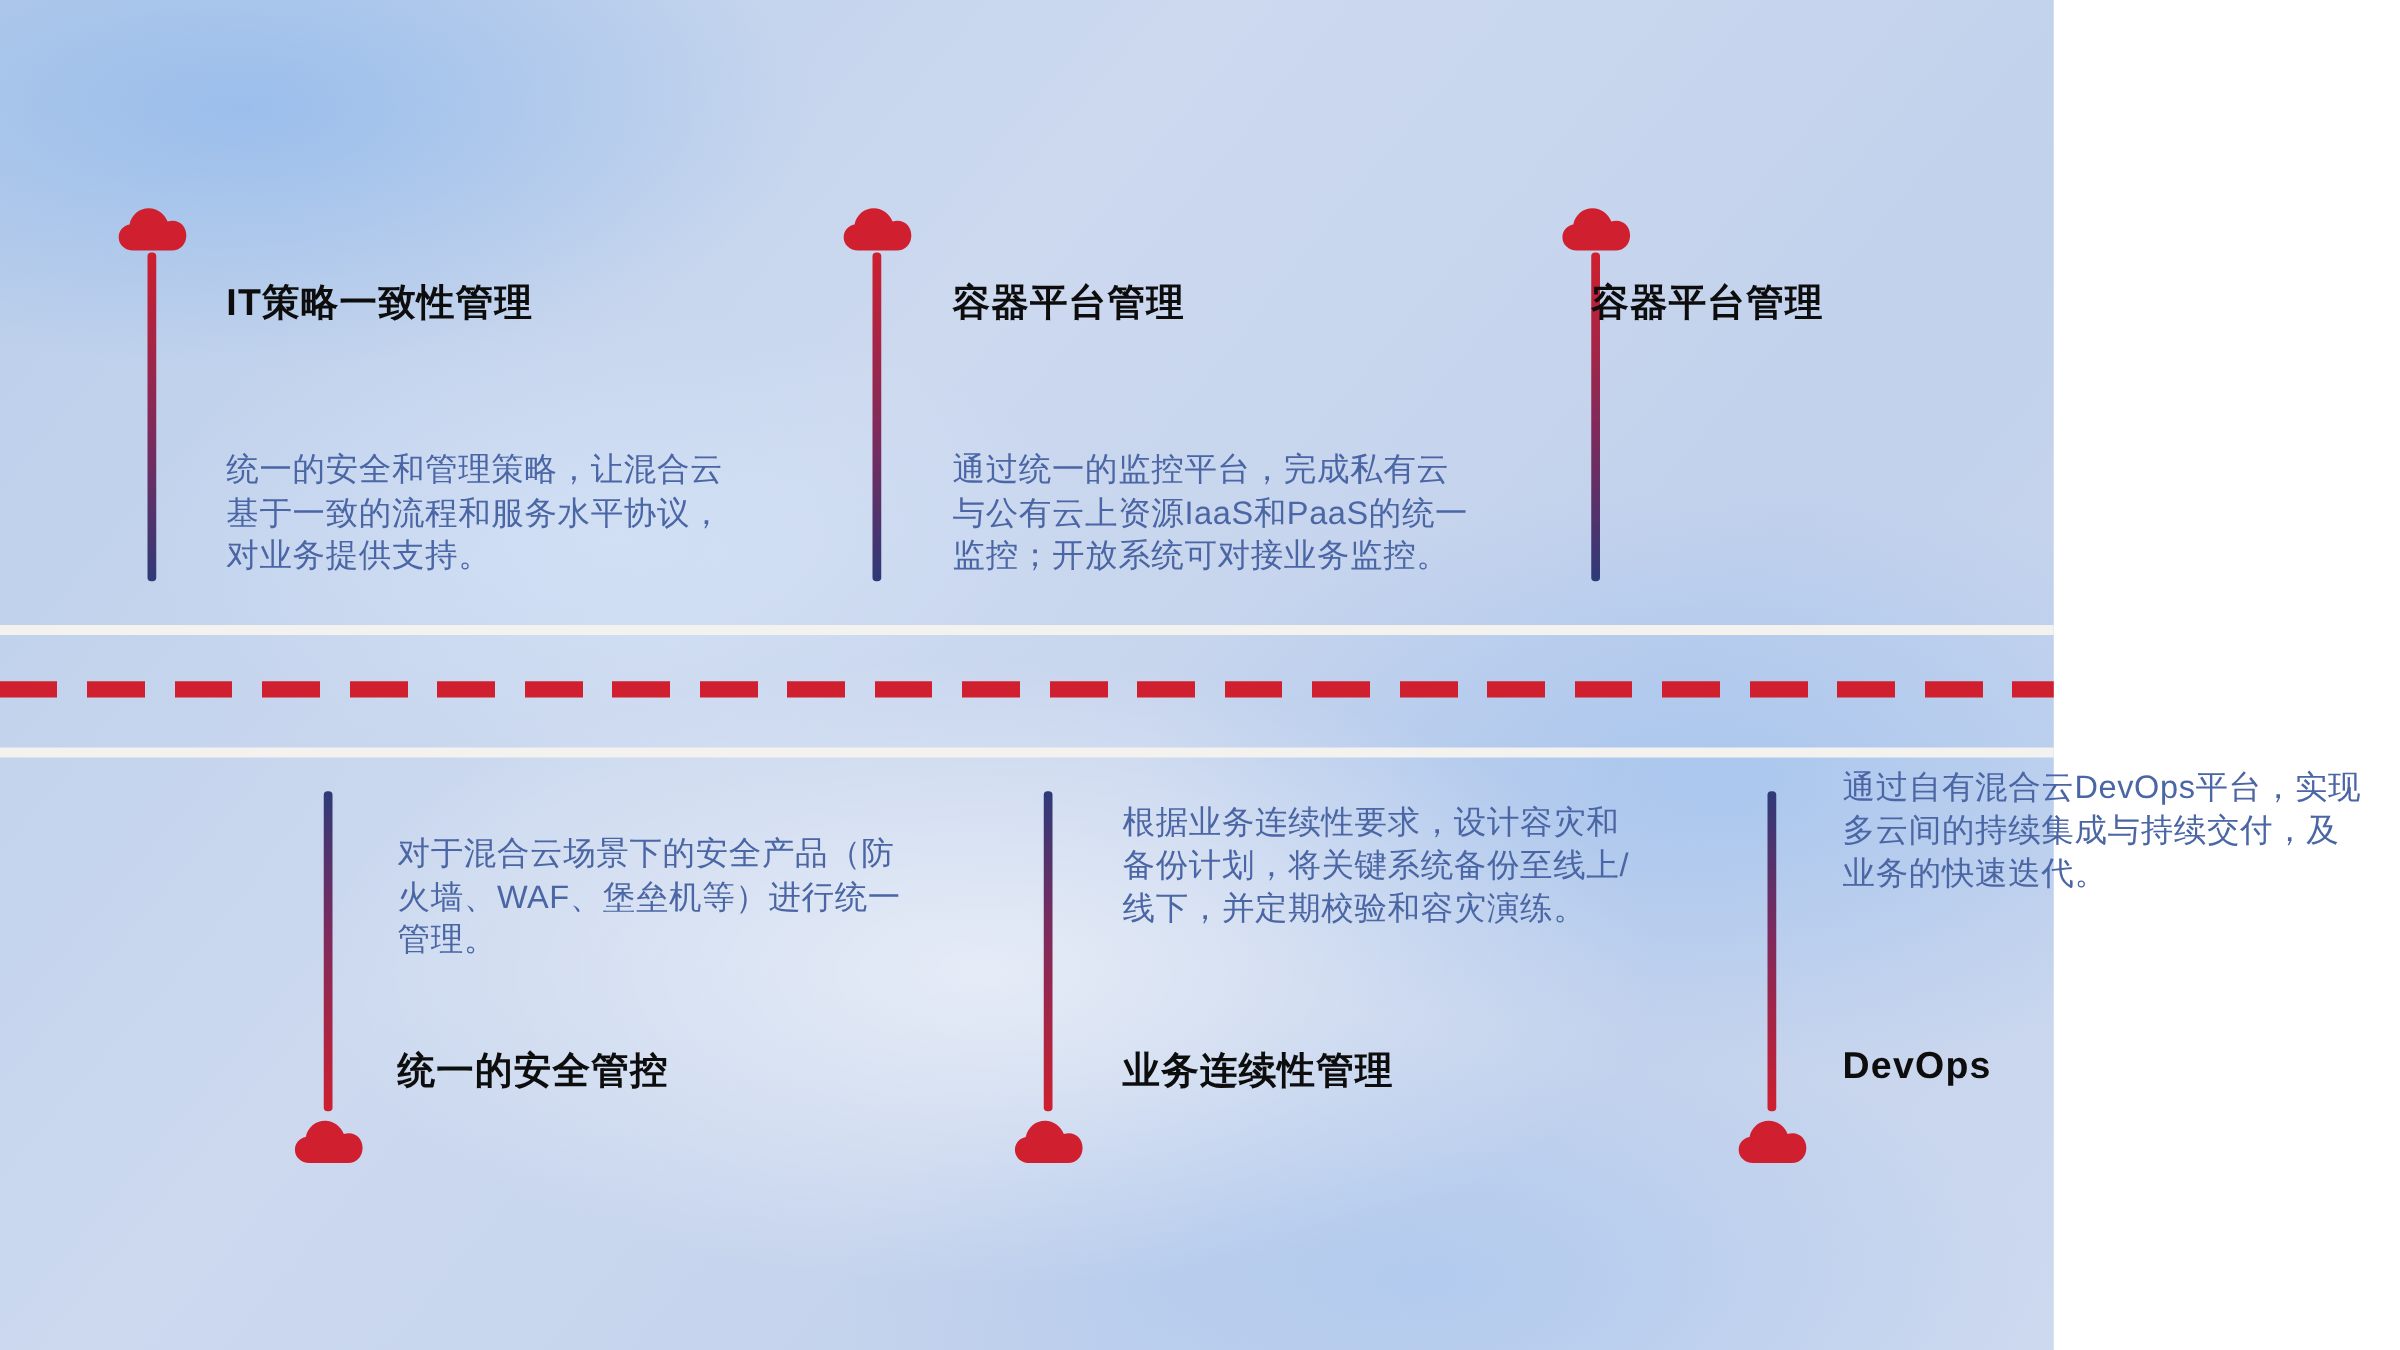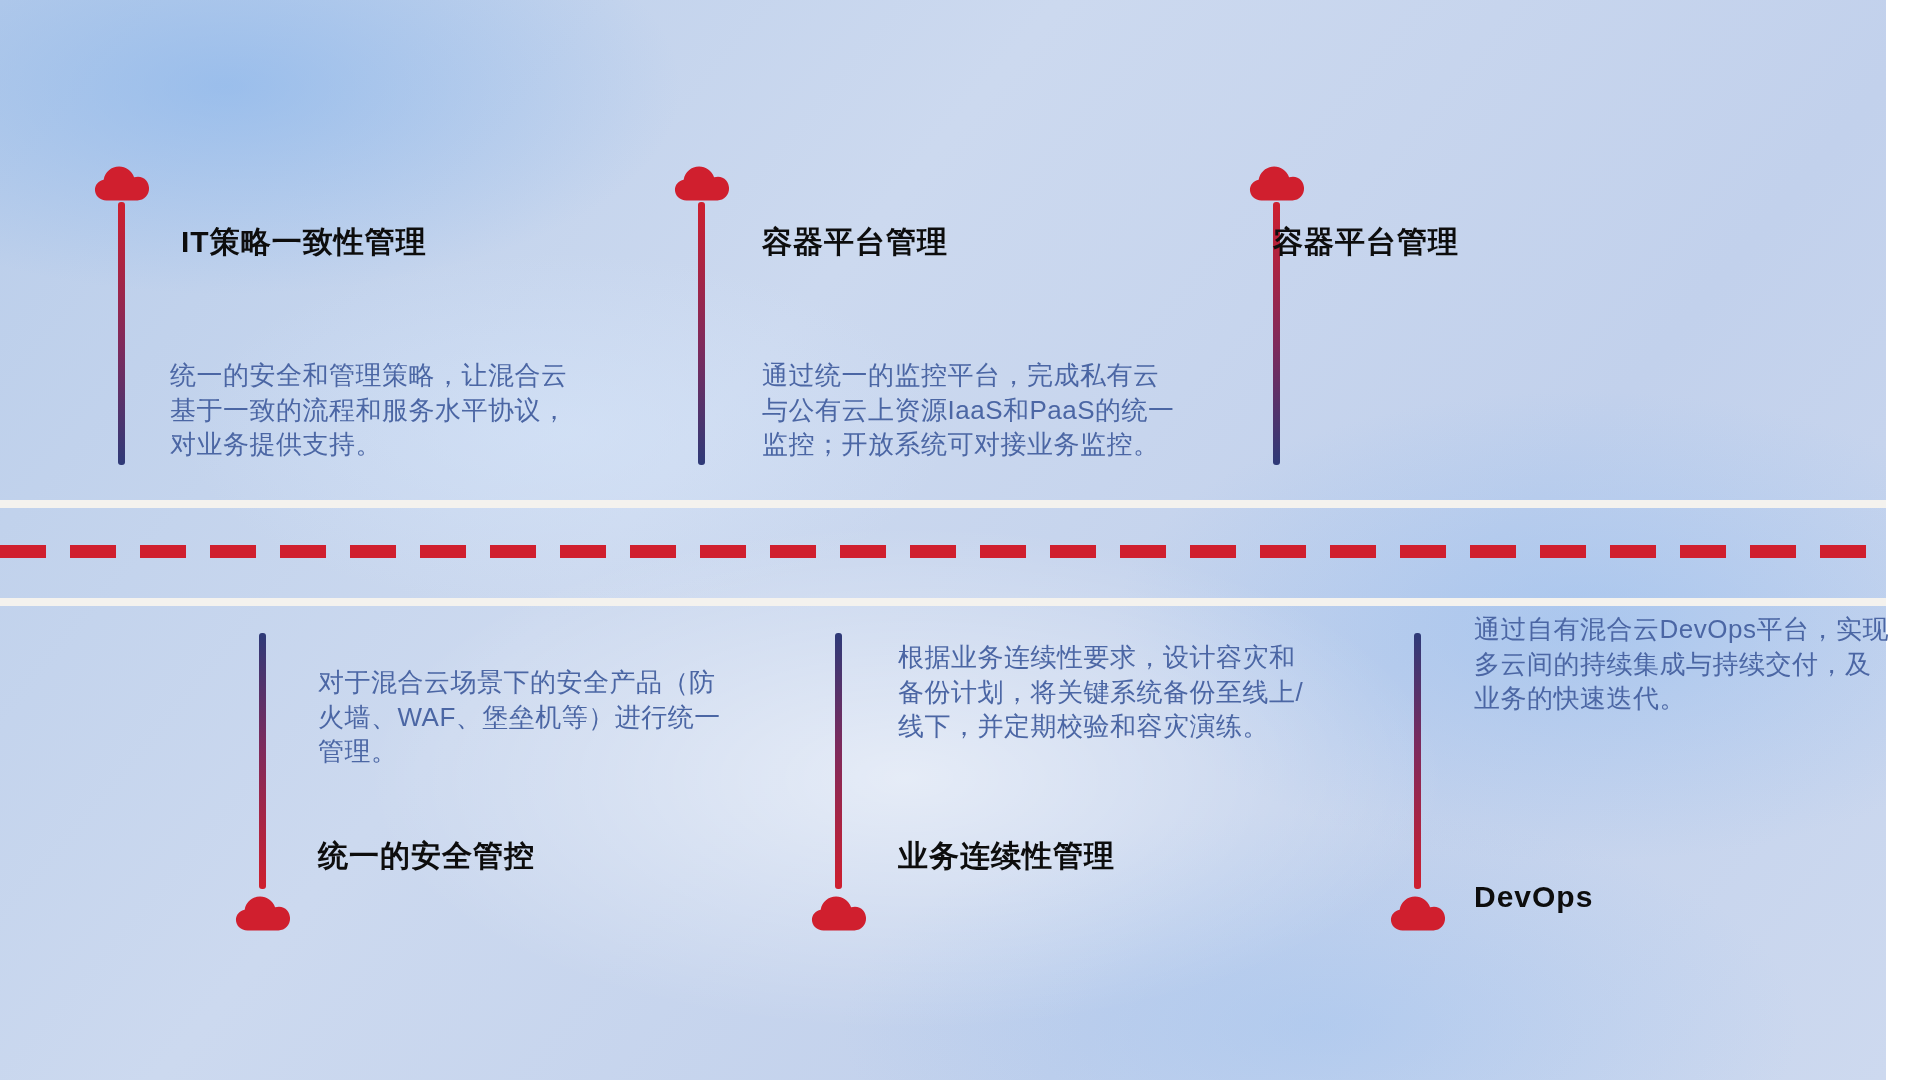--- a/index.html
+++ b/index.html
@@ -7,21 +7,21 @@
     padding: 0;
   }
   body {
     font-family: "Liberation Sans", "DejaVu Sans", sans-serif;
     width: 1920px;
     height: 1080px;
     overflow: hidden;
   }
   .canvas {
     position: relative;
-    width: 1886px;
+    width: 1643px;
     height: 1080px;
     background:
       radial-gradient(ellipse 700px 320px at 12% 8%, rgba(125,175,235,0.55), rgba(125,175,235,0) 65%),
       radial-gradient(ellipse 900px 420px at 48% 72%, rgba(255,255,255,0.55), rgba(255,255,255,0) 60%),
       radial-gradient(ellipse 760px 380px at 84% 58%, rgba(140,185,240,0.45), rgba(140,185,240,0) 62%),
       radial-gradient(ellipse 640px 300px at 30% 40%, rgba(215,230,250,0.55), rgba(215,230,250,0) 60%),
       radial-gradient(ellipse 800px 360px at 70% 95%, rgba(150,190,240,0.40), rgba(150,190,240,0) 60%),
       linear-gradient(130deg, #b9cdea 0%, #ccd9ef 38%, #c2d1ec 70%, #cdd9ef 100%);
   }
 
@@ -90,21 +90,21 @@
   <div class="road-dash"></div>
   <div class="road-line lower"></div>
 
   <div class="cloud" style="left:93px; top:164px;">
     <svg viewBox="0 0 60 40">
         <path fill="#d01f2e" d="M14 37 C7 37 2 32 2 26 C2 20.5 6 16.5 11 15.5 C12.5 7.5 19 2 27 2 C34 2 40 6.5 42.5 13 C43.8 12.6 45.2 12.4 46.5 12.4 C53.5 12.4 58 18 58 24.5 C58 31.5 53 37 46 37 Z"></path>
       </svg>
   </div>
   <div class="vline from-top" style="left:118px; top:202px; height:263px;"></div>
   <h2 class="item-title" style="left:181px; top:222px;">IT策略一致性管理</h2>
-  <p class="item-desc" style="left:170px; top:358px;">统一的安全和管理策略，让混合云基于一致的流程和服务水平协议，对业务提供支持。</p>
+  <p class="item-desc" style="left:181px; top:358px;">统一的安全和管理策略，让混合云基于一致的流程和服务水平协议，对业务提供支持。</p>
 
   <div class="cloud" style="left:673px; top:164px;">
     <svg viewBox="0 0 60 40">
         <path fill="#d01f2e" d="M14 37 C7 37 2 32 2 26 C2 20.5 6 16.5 11 15.5 C12.5 7.5 19 2 27 2 C34 2 40 6.5 42.5 13 C43.8 12.6 45.2 12.4 46.5 12.4 C53.5 12.4 58 18 58 24.5 C58 31.5 53 37 46 37 Z"></path>
       </svg>
   </div>
   <div class="vline from-top" style="left:698px; top:202px; height:263px;"></div>
   <h2 class="item-title" style="left:762px; top:222px;">容器平台管理</h2>
   <p class="item-desc" style="left:762px; top:358px;">通过统一的监控平台，完成私有云与公有云上资源IaaS和PaaS的统一监控；开放系统可对接业务监控。</p>
 
@@ -134,15 +134,15 @@
   <p class="item-desc" style="left:898px; top:640px;">根据业务连续性要求，设计容灾和备份计划，将关键系统备份至线上/线下，并定期校验和容灾演练。</p>
   <h2 class="item-title" style="left:898px; top:836px;">业务连续性管理</h2>
 
   <div class="vline from-bottom" style="left:1414px; top:633px; height:256px;"></div>
   <div class="cloud" style="left:1389px; top:894px;">
     <svg viewBox="0 0 60 40">
         <path fill="#d01f2e" d="M14 37 C7 37 2 32 2 26 C2 20.5 6 16.5 11 15.5 C12.5 7.5 19 2 27 2 C34 2 40 6.5 42.5 13 C43.8 12.6 45.2 12.4 46.5 12.4 C53.5 12.4 58 18 58 24.5 C58 31.5 53 37 46 37 Z"></path>
       </svg>
   </div>
   <p class="item-desc" style="left:1474px; top:612px;">通过自有混合云DevOps平台，实现多云间的持续集成与持续交付，及业务的快速迭代。</p>
-  <h2 class="item-title" style="left:1474px; top:836px;margin-top:44px;">DevOps</h2>
+  <h2 class="item-title" style="left:1474px; top:836px;">DevOps</h2>
 
 </div>
 
 </body></html>

